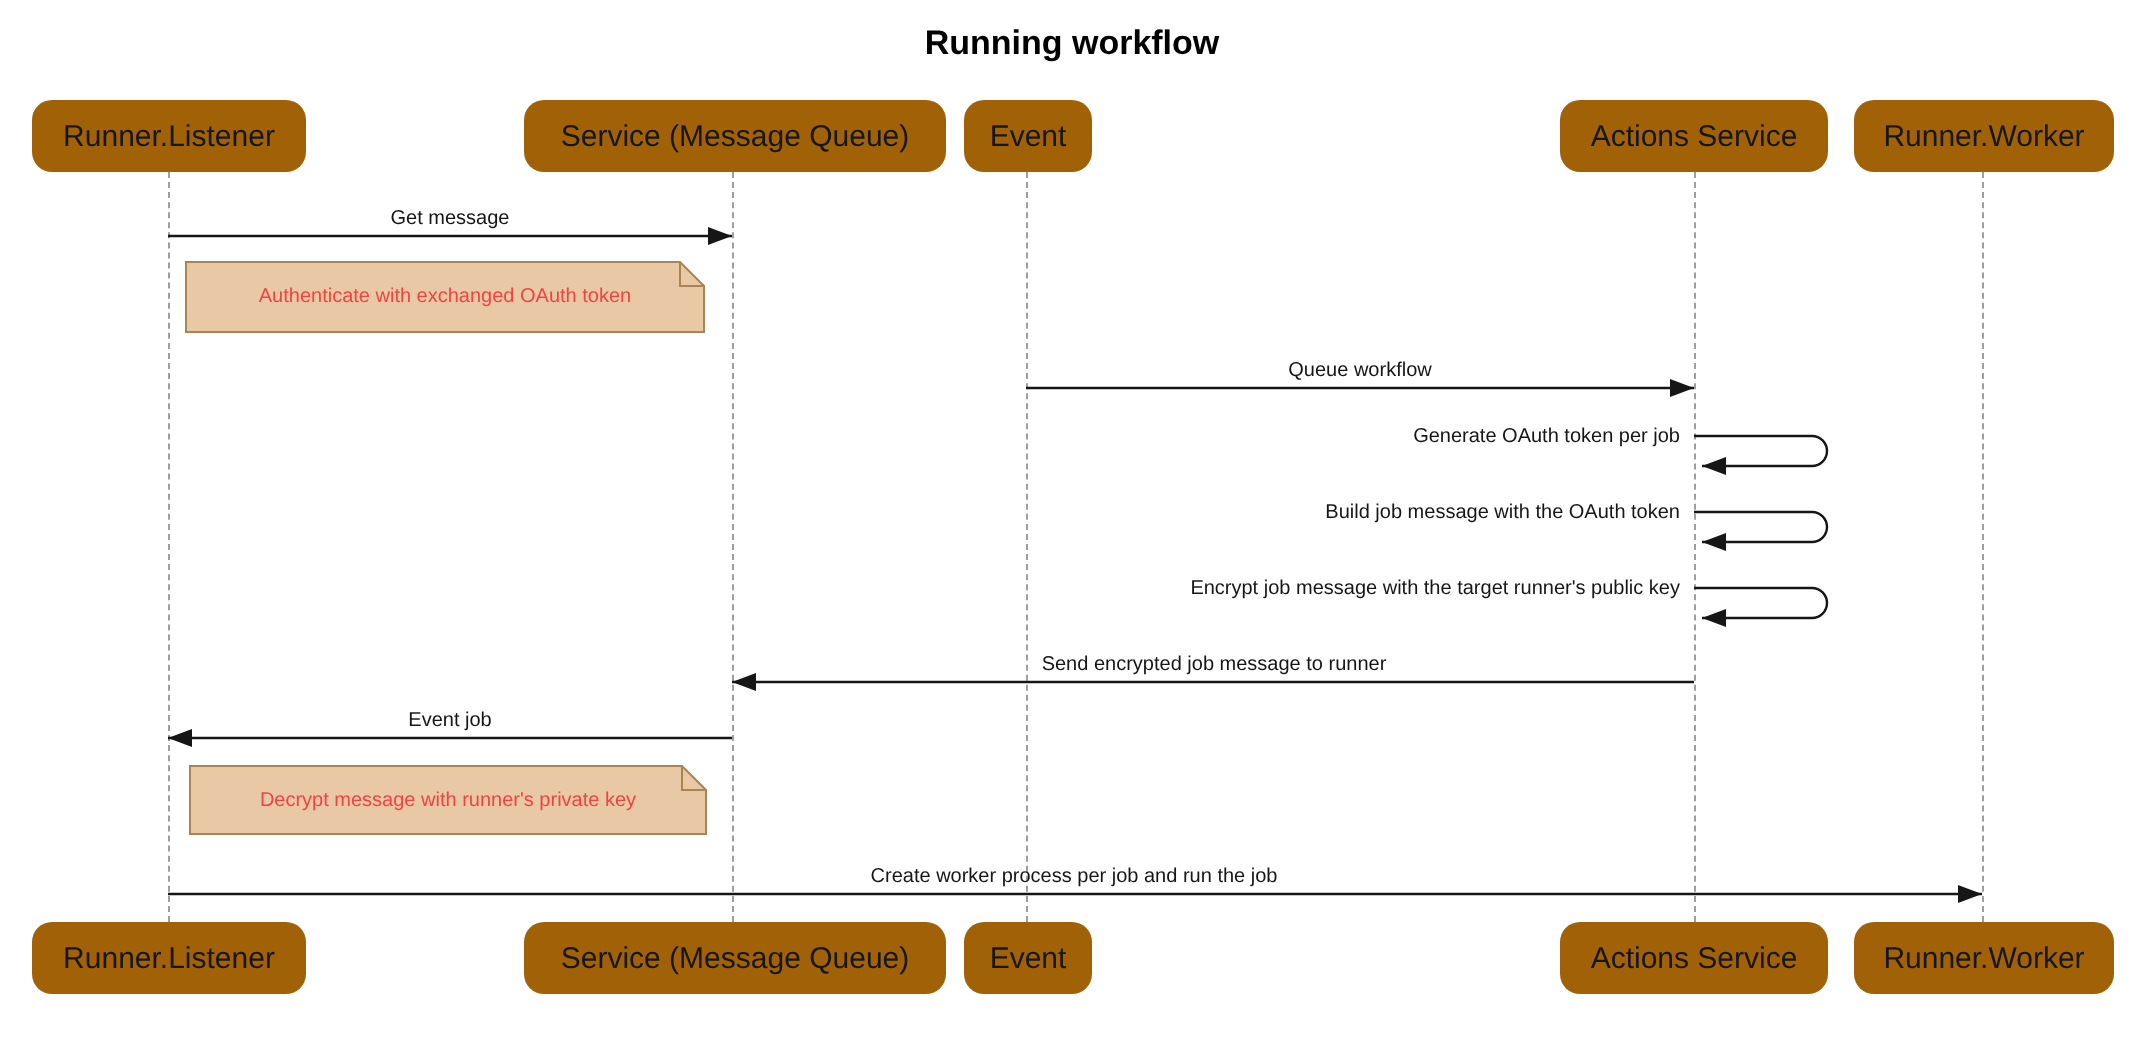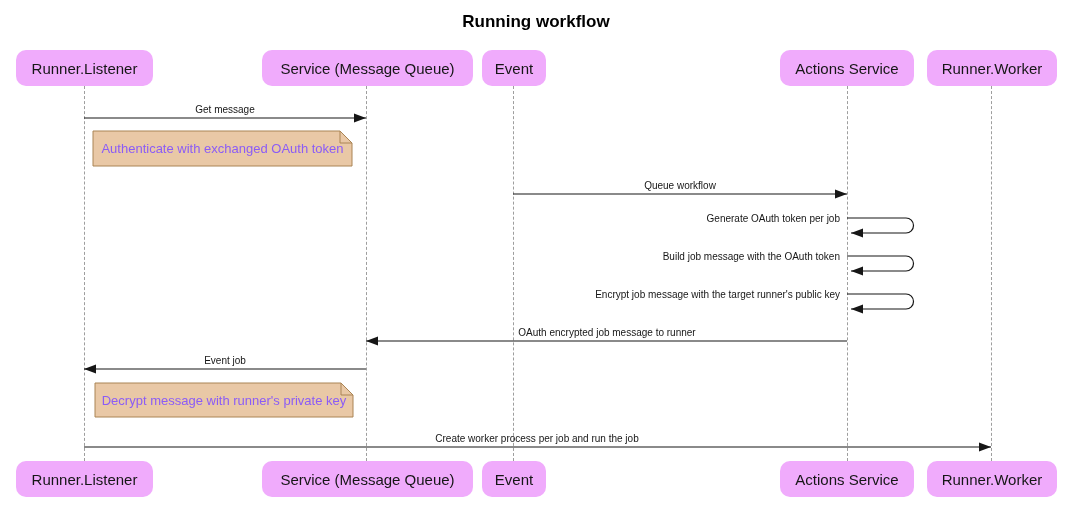--- a/index.html
+++ b/index.html
@@ -23,21 +23,21 @@
   .lifeline {
     position: absolute;
     width: 0;
     border-left: 1px dashed #9e9e9e;
     top: 86px;
     height: 375px;
   }
   .actor {
     position: absolute;
     height: 36px;
-    background: #f0abfc;
+    background: #a16207;
     border-radius: 10px;
     display: flex;
     align-items: center;
     justify-content: center;
     font-size: 15px;
     color: #161616;
     white-space: nowrap;
   }
   .svg-layer { position: absolute; left: 0; top: 0; }
   .msg-label {
@@ -47,22 +47,22 @@
     white-space: nowrap;
     color: #161616;
   }
   .msg-centered { transform: translateX(-50%); }
   .msg-right { text-align: center; }
   .note-label {
     position: absolute;
     display: flex;
     align-items: center;
     justify-content: center;
-    font-size: 13px;
-    color: #8b5cf6;
+    font-size: 10px;
+    color: #ef4444;
     white-space: nowrap;
     border-radius: 14px;
   }
 </style>
 </head>
 <body>
 
 <div class="diagram">
 
   <div class="title">Running workflow</div>
@@ -131,20 +131,20 @@
     </div>
   <div class="actor" style="left:927px;top:461px;width:130px">
       <span>Runner.Worker</span>
     </div>
 
   <div class="msg-label msg-centered" style="left:225px;top:102px">Get message</div>
   <div class="msg-label msg-centered" style="left:680px;top:178px">Queue workflow</div>
   <div class="msg-label msg-right" style="right:232px;top:211px">Generate OAuth token per job</div>
   <div class="msg-label msg-right" style="right:232px;top:249px">Build job message with the OAuth token</div>
   <div class="msg-label msg-right" style="right:232px;top:287px">Encrypt job message with the target runner's public key</div>
-  <div class="msg-label msg-centered" style="left:607px;top:325px">OAuth encrypted job message to runner</div>
+  <div class="msg-label msg-centered" style="left:607px;top:325px">Send encrypted job message to runner</div>
   <div class="msg-label msg-centered" style="left:225px;top:353px">Event job</div>
   <div class="msg-label msg-centered" style="left:537px;top:431px">Create worker process per job and run the job</div>
 
   <div class="note-label" style="left:93px;top:131px;width:259px;height:35px">Authenticate with exchanged OAuth token</div>
   <div class="note-label" style="left:95px;top:383px;width:258px;height:34px">Decrypt message with runner's private key</div>
 
 </div>
 
 </body></html>

